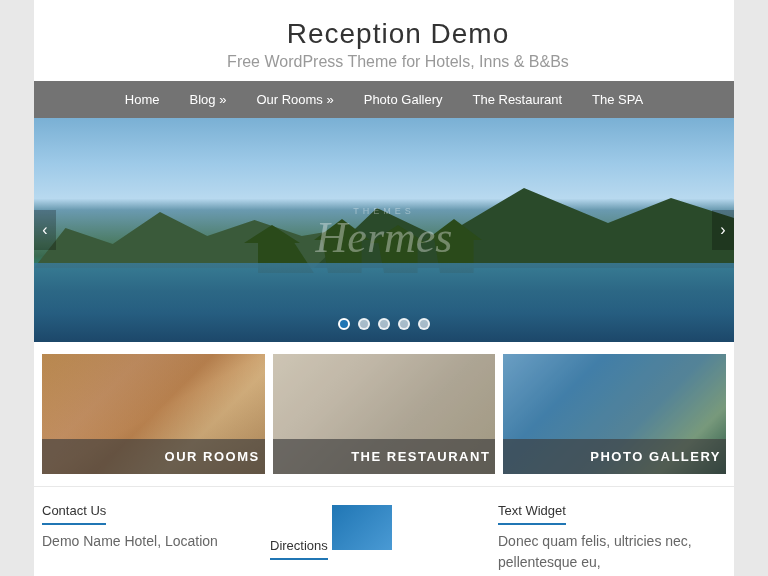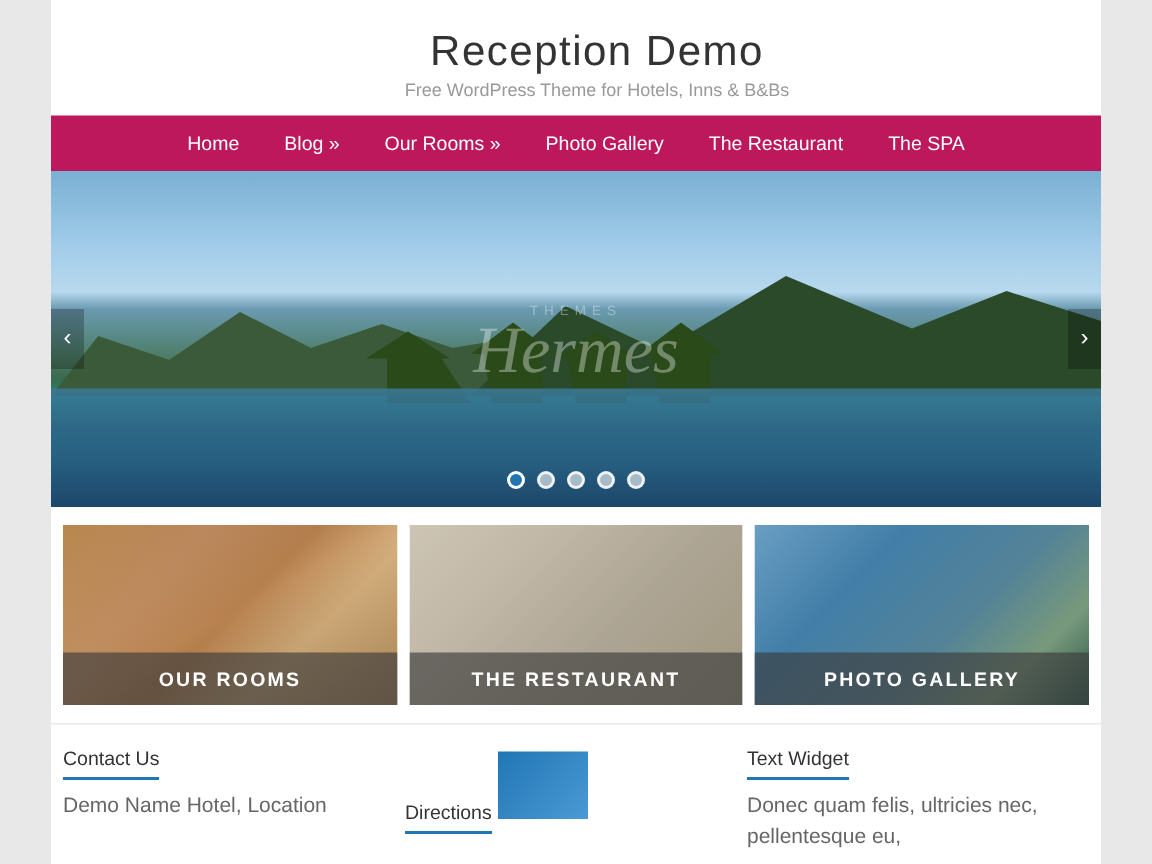--- a/index.html
+++ b/index.html
@@ -22,27 +22,27 @@
       background: #fff;
       margin-left: 28px;
     }
     .site-title {
       font-size: 28px;
       font-weight: 300;
       color: #333;
       letter-spacing: 1px;
     }
     .site-subtitle {
-      font-size: 12px;
+      font-size: 16px;
       color: #999;
       margin-top: 3px;
     }
     
     nav.main-nav {
-      background: #be185d;
+      background: #737373;
       padding: 0;
     }
     nav.main-nav ul {
       list-style: none;
       display: flex;
       justify-content: center;
       align-items: center;
     }
     nav.main-nav ul li a {
       display: block;
@@ -235,21 +235,21 @@
       inset: 0;
       background: rgba(20,60,100,0.15);
     }
     .feature-label {
       position: absolute;
       bottom: 0;
       left: 0;
       right: 0;
       background: rgba(60,60,60,0.65);
       color: #fff;
-      text-align: center;
+      text-align: right;
       padding: 10px 5px;
       font-size: 13px;
       letter-spacing: 1.5px;
       text-transform: uppercase;
       font-weight: 600;
     }
     
     .footer-widgets {
       display: flex;
       gap: 0;

